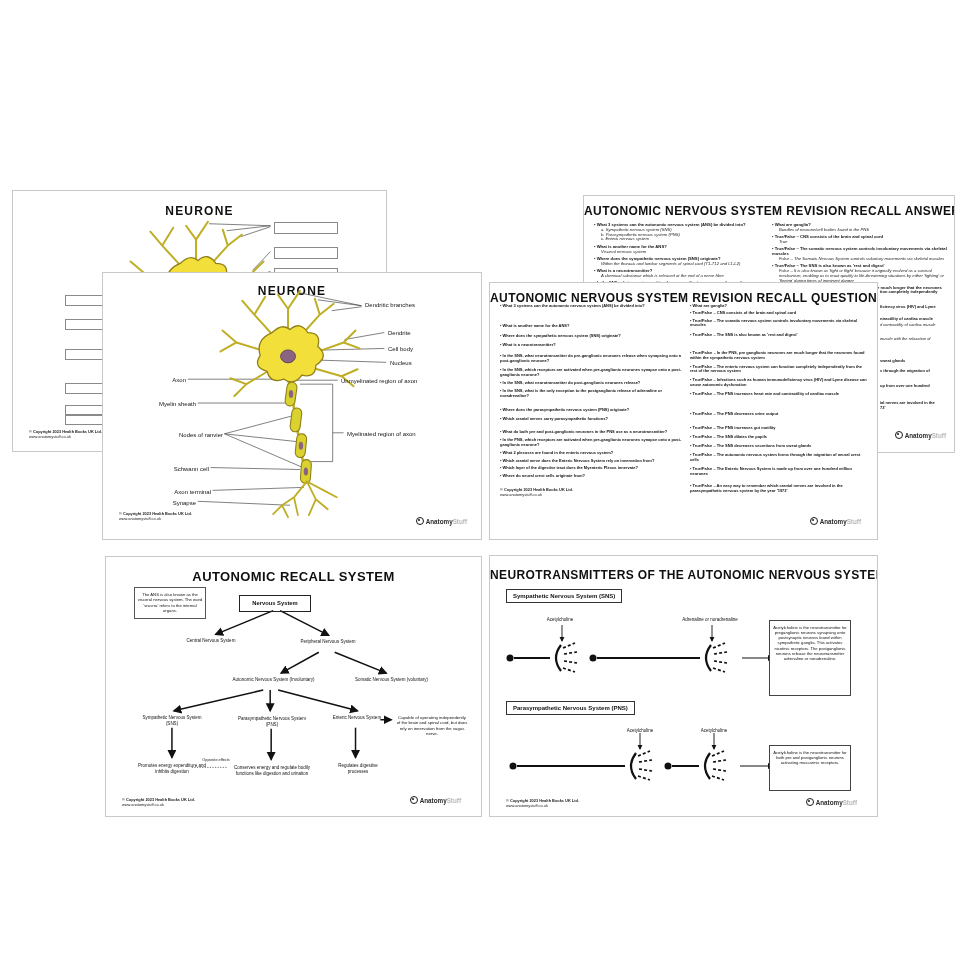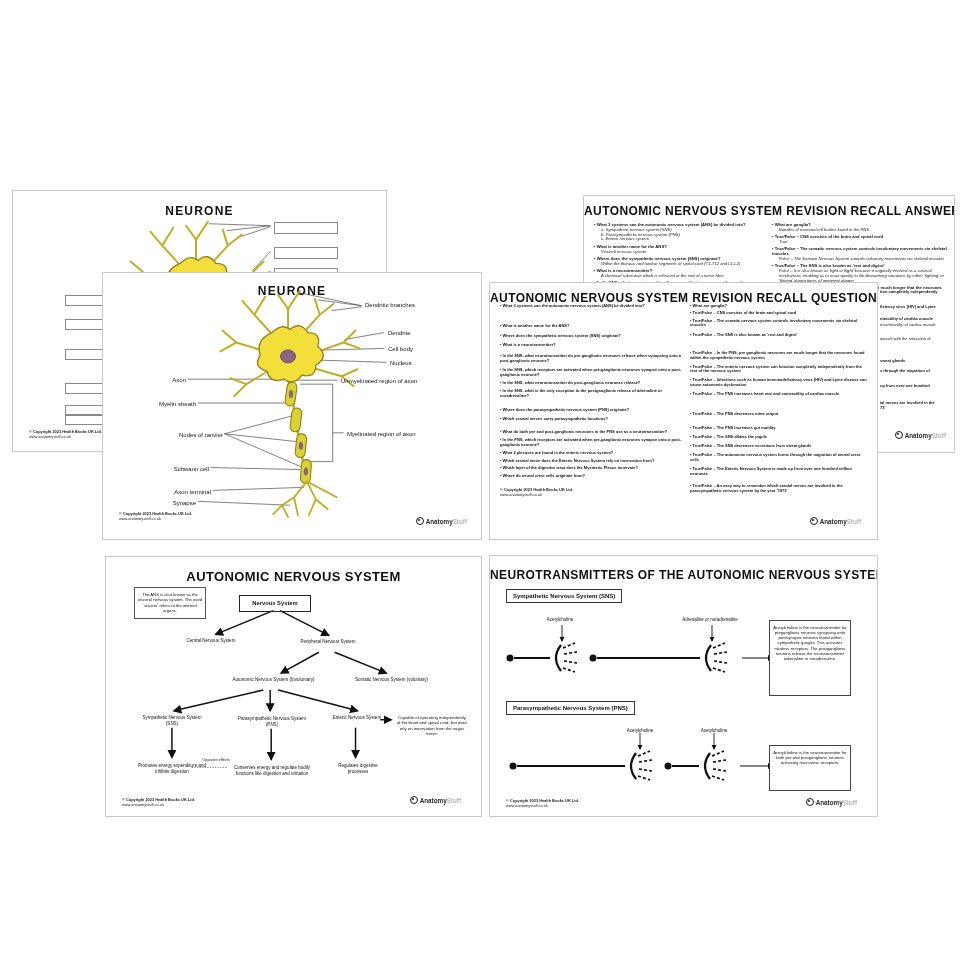--- a/index.html
+++ b/index.html
@@ -268,21 +268,21 @@
       <span class="c2">www.anatomystuff.co.uk</span>
     </div>
     <div class="logo" style="right:16px;bottom:14px;">
       <span class="logo-circle"></span>
       <span class="dark">Anatomy</span>
       <span class="light">Stuff</span>
     </div>
   </div>
 
   <div class="sheet" style="left:105px;top:556px;width:377px;height:261px;z-index:1;">
-    <div class="sheet-title" style="top:12px;font-size:13px;">AUTONOMIC NERVOUS SYSTEM</div>
+    <div class="sheet-title" style="top:12px;font-size:13px;">AUTONOMIC RECALL SYSTEM</div>
 
     <svg class="overlay" viewBox="0 0 377 261">
       <defs>
         <marker id="ah" markerWidth="7" markerHeight="7" refX="5" refY="3" orient="auto">
           <path d="M0,0 L6,3 L0,6 Z" fill="#111"></path>
         </marker>
       </defs>
       <g stroke="#111" stroke-width="1.5" fill="none">
         <line x1="168" y1="54" x2="110" y2="78" marker-end="url(#ah)"></line>
         <line x1="175" y1="54" x2="224" y2="79" marker-end="url(#ah)"></line>

